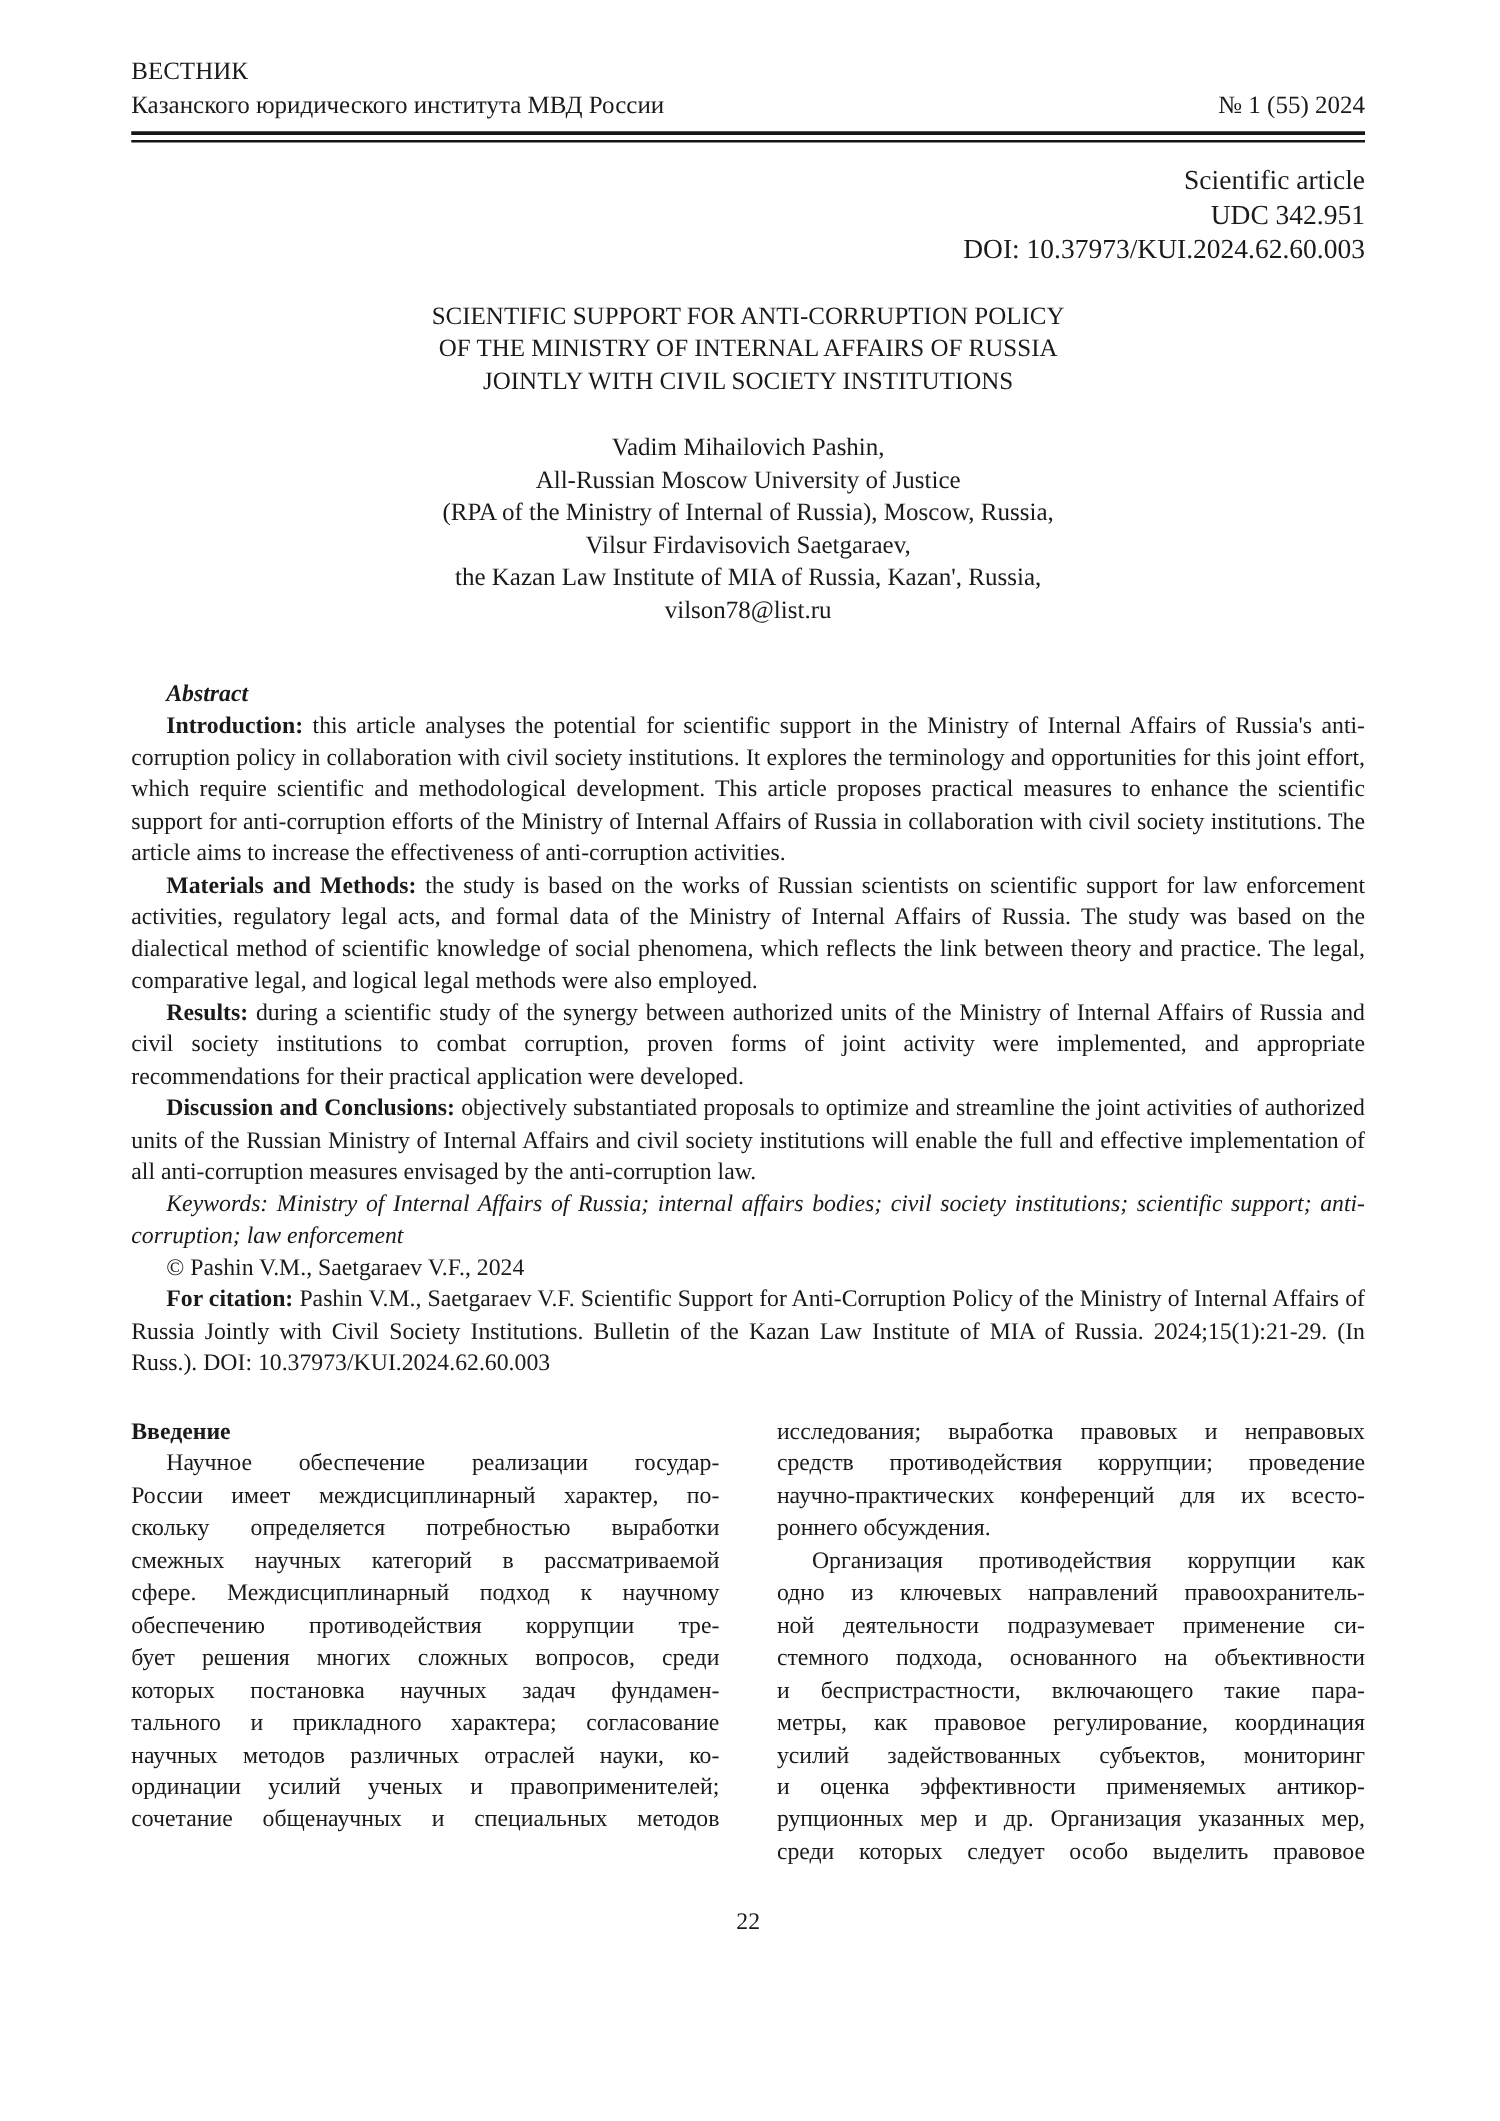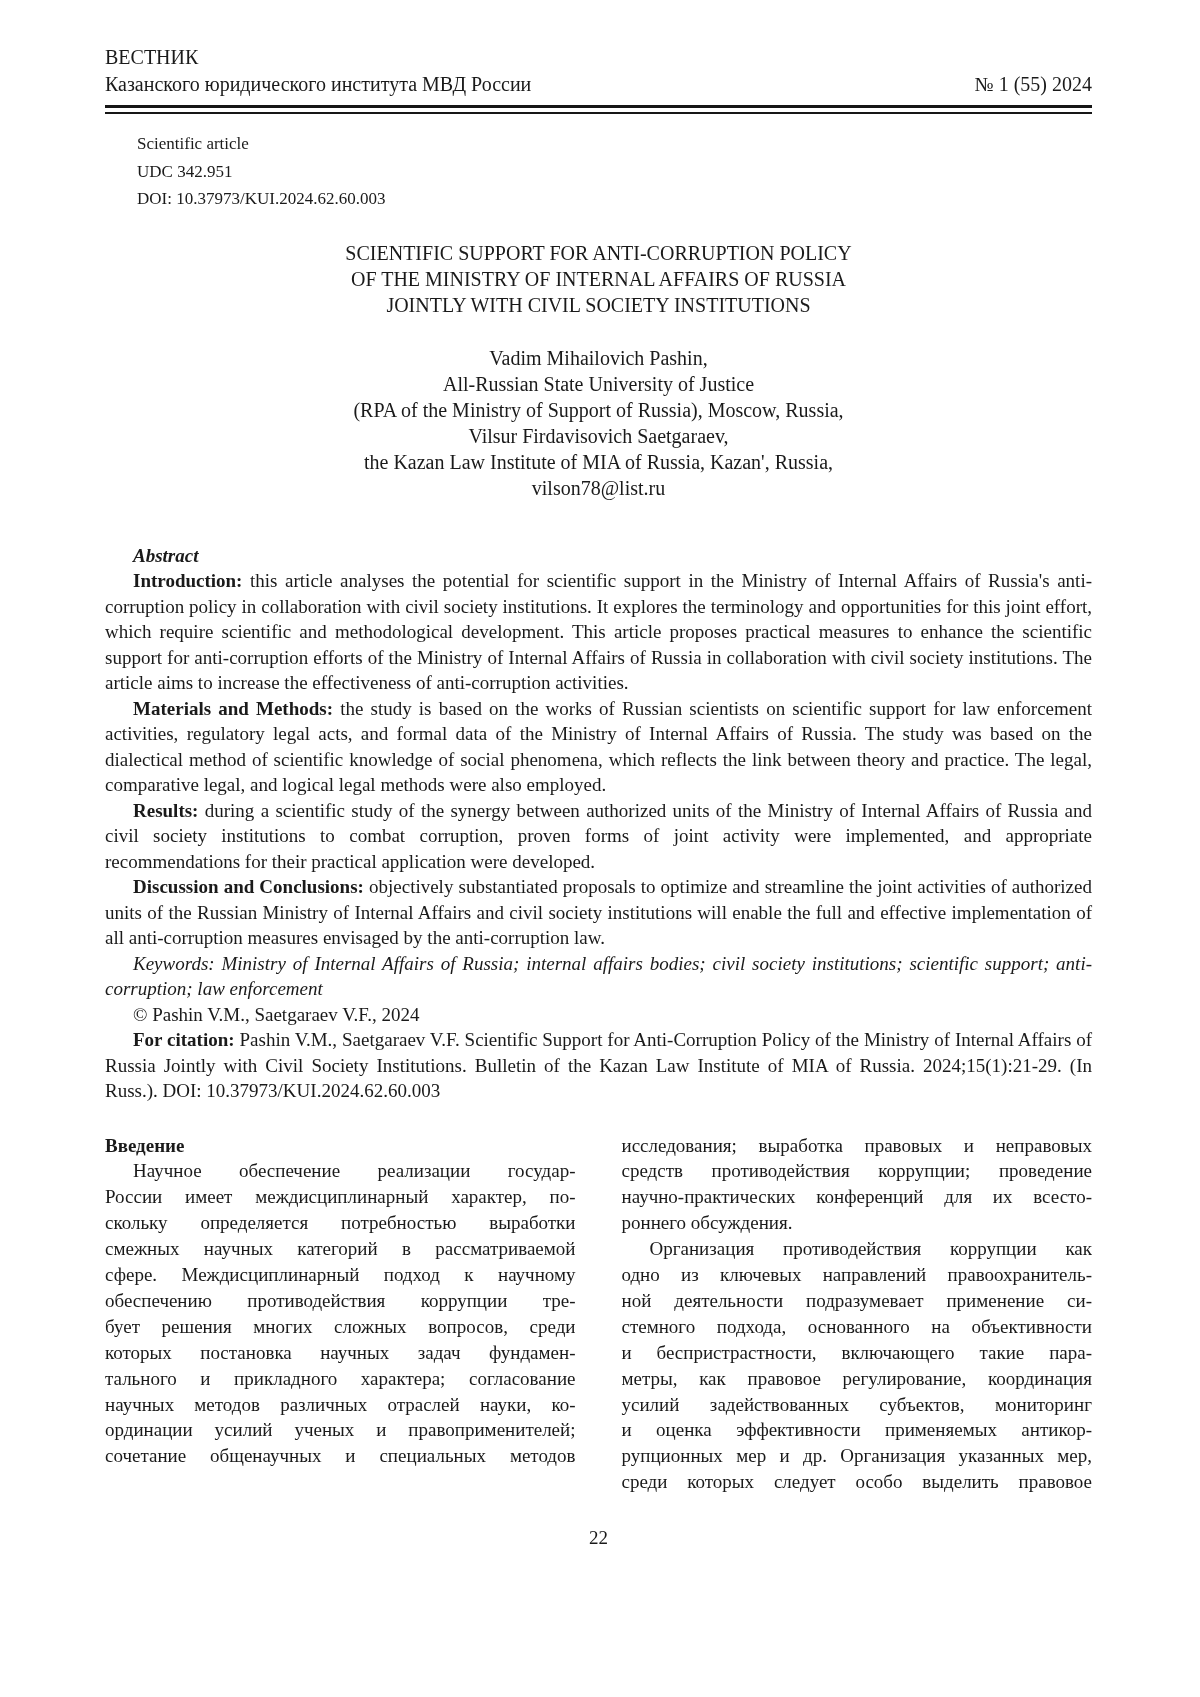--- a/index.html
+++ b/index.html
@@ -19,21 +19,21 @@
   .header { display: flex; justify-content: space-between; align-items: flex-end; }
   .journal-title { font-size: 20px; line-height: 27px; }
   .journal-issue { font-size: 20px; line-height: 27px; white-space: nowrap; }
   .double-rule {
     margin-top: 7px;
     height: 4px;
     border-top: 3px solid #161616;
     border-bottom: 2px solid #161616;
   }
   
-  .meta { margin-top: 16px; margin-left: 32px; font-size: 17px; line-height: 27.5px; }
+  .meta { margin-top: 16px; margin-left: 32px; font-size: 22px; line-height: 27.5px; text-align: right; }
   
   .title-block { margin-top: 27px; font-size: 20px; line-height: 26px; font-weight: normal; }
   .title-block .bl-line { text-align: center; }
   
   .authors-block { margin-top: 27px; font-size: 20px; line-height: 26px; }
   .authors-block .bl-line { text-align: center; }
   
   .abstract-heading {
     margin-top: 42px;
     font-size: 19px;
@@ -82,22 +82,22 @@
   </div>
 
   <div class="title-block">
       <div class="bl-line">SCIENTIFIC SUPPORT FOR ANTI-CORRUPTION POLICY</div>
       <div class="bl-line">OF THE MINISTRY OF INTERNAL AFFAIRS OF RUSSIA</div>
       <div class="bl-line">JOINTLY WITH CIVIL SOCIETY INSTITUTIONS</div>
     </div>
 
   <div class="authors-block">
       <div class="bl-line">Vadim Mihailovich Pashin,</div>
-      <div class="bl-line">All-Russian State University of Justice</div>
-      <div class="bl-line">(RPA of the Ministry of Support of Russia), Moscow, Russia,</div>
+      <div class="bl-line">All-Russian Moscow University of Justice</div>
+      <div class="bl-line">(RPA of the Ministry of Internal of Russia), Moscow, Russia,</div>
       <div class="bl-line">Vilsur Firdavisovich Saetgaraev,</div>
       <div class="bl-line">the Kazan Law Institute of MIA of Russia, Kazan', Russia,</div>
       <div class="bl-line">vilson78@list.ru</div>
     </div>
 
   <div class="abstract-heading">Abstract</div>
 
   <p class="para"><span class="lead">Introduction:</span><span> this article analyses the potential for scientific support in the Ministry of Internal Affairs of Russia's anti-corruption policy in collaboration with civil society institutions. It explores the terminology and opportunities for this joint effort, which require scientific and methodological development. This article proposes practical measures to enhance the scientific support for anti-corruption efforts of the Ministry of Internal Affairs of Russia in collaboration with civil society institutions. The article aims to increase the effectiveness of anti-corruption activities.</span></p>
 
   <p class="para"><span class="lead">Materials and Methods:</span><span> the study is based on the works of Russian scientists on scientific support for law enforcement activities, regulatory legal acts, and formal data of the Ministry of Internal Affairs of Russia. The study was based on the dialectical method of scientific knowledge of social phenomena, which reflects the link between theory and practice. The legal, comparative legal, and logical legal methods were also employed.</span></p>

